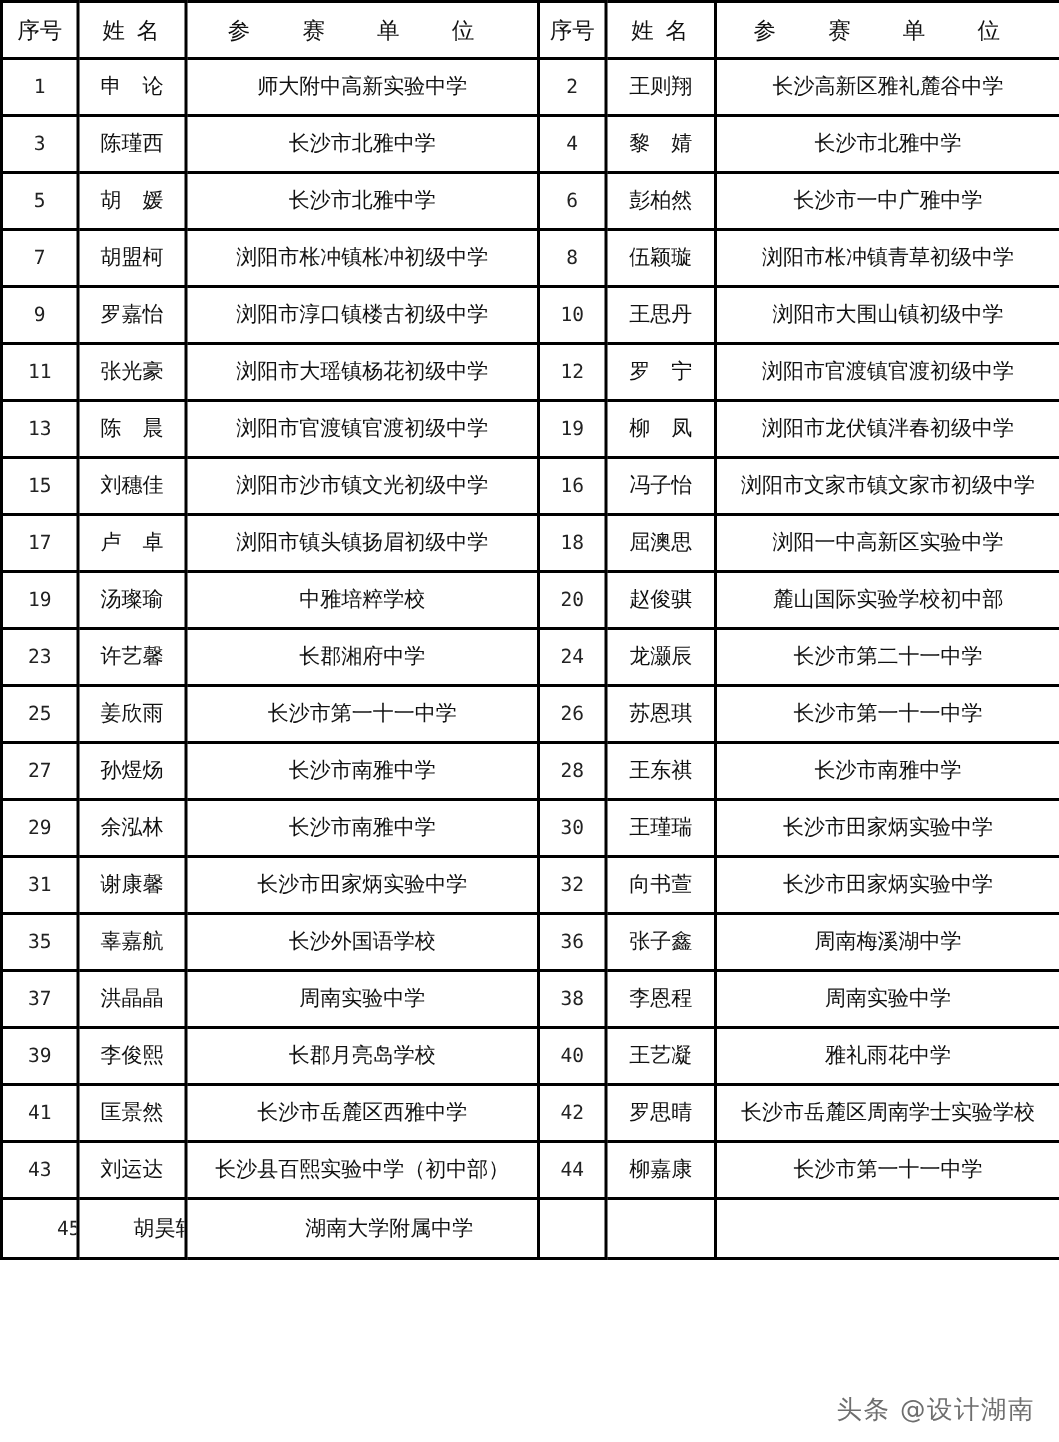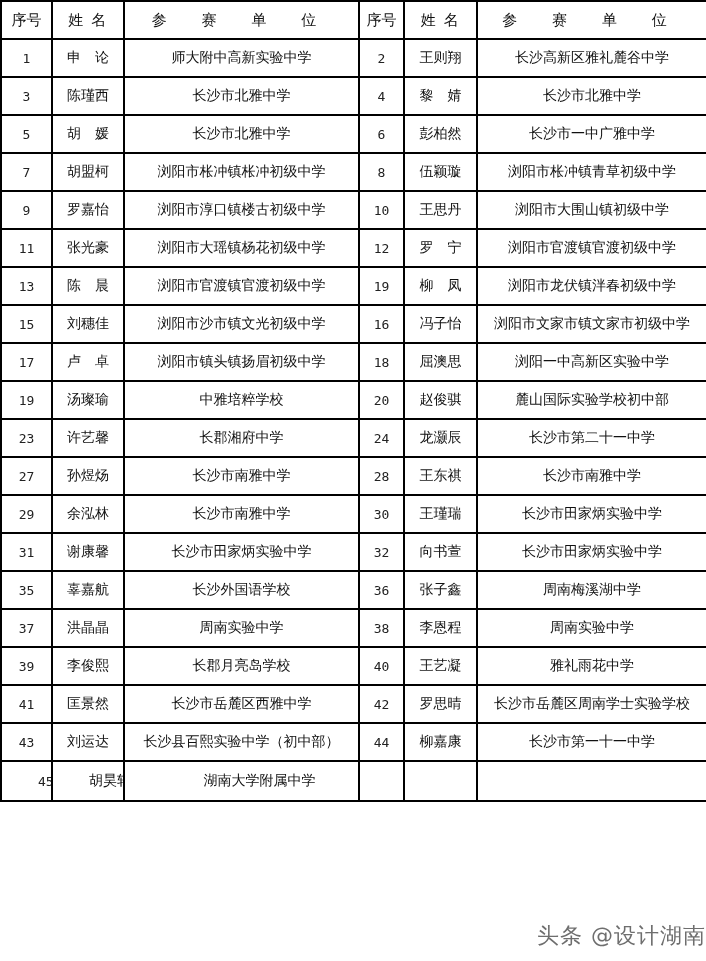--- a/index.html
+++ b/index.html
@@ -6,21 +6,21 @@
   body { width:706px; height:961px; overflow:hidden; position:relative;
          font-family:"DejaVu Sans", "Liberation Sans", sans-serif; color:#111; }
   table { border-collapse:collapse; position:absolute; left:0; top:0; width:706px; table-layout:fixed; }
   td, th { border:2px solid #000; text-align:center; vertical-align:middle; padding:0;
            font-size:14px; height:36px; white-space:nowrap; overflow:hidden; }
   th { font-weight:normal; font-size:15px; height:36px; }
   th.spaced { letter-spacing:0.1em; }
   th.wide { letter-spacing:1.0em; }
   td.num { font-family:"DejaVu Sans Mono", monospace; font-size:13px; color:#222; }
   tr.last td { height:38px;padding-left:36px; }
-  .watermark { position:absolute; right:0; bottom:10px; font-size:22px; color:#555;
+  .watermark { position:absolute; right:16px; bottom:10px; font-size:17px; color:#555;
                opacity:0.85; letter-spacing:1px; }
 </style>
 </head>
 <body>
 
 <table>
   <colgroup>
     <col style="width:51px">
       <col style="width:72px">
       <col style="width:235px">
@@ -121,20 +121,28 @@
       </tr>
       <tr>
         <td class="num">23</td>
         <td>许艺馨</td>
         <td>长郡湘府中学</td>
         <td class="num">24</td>
         <td>龙灏辰</td>
         <td>长沙市第二十一中学</td>
       </tr>
       <tr>
+        <td class="num">25</td>
+        <td>姜欣雨</td>
+        <td>长沙市第一十一中学</td>
+        <td class="num">26</td>
+        <td>苏恩琪</td>
+        <td>长沙市第一十一中学</td>
+      </tr>
+      <tr>
         <td class="num">27</td>
         <td>孙煜炀</td>
         <td>长沙市南雅中学</td>
         <td class="num">28</td>
         <td>王东祺</td>
         <td>长沙市南雅中学</td>
       </tr>
       <tr>
         <td class="num">29</td>
         <td>余泓林</td>

